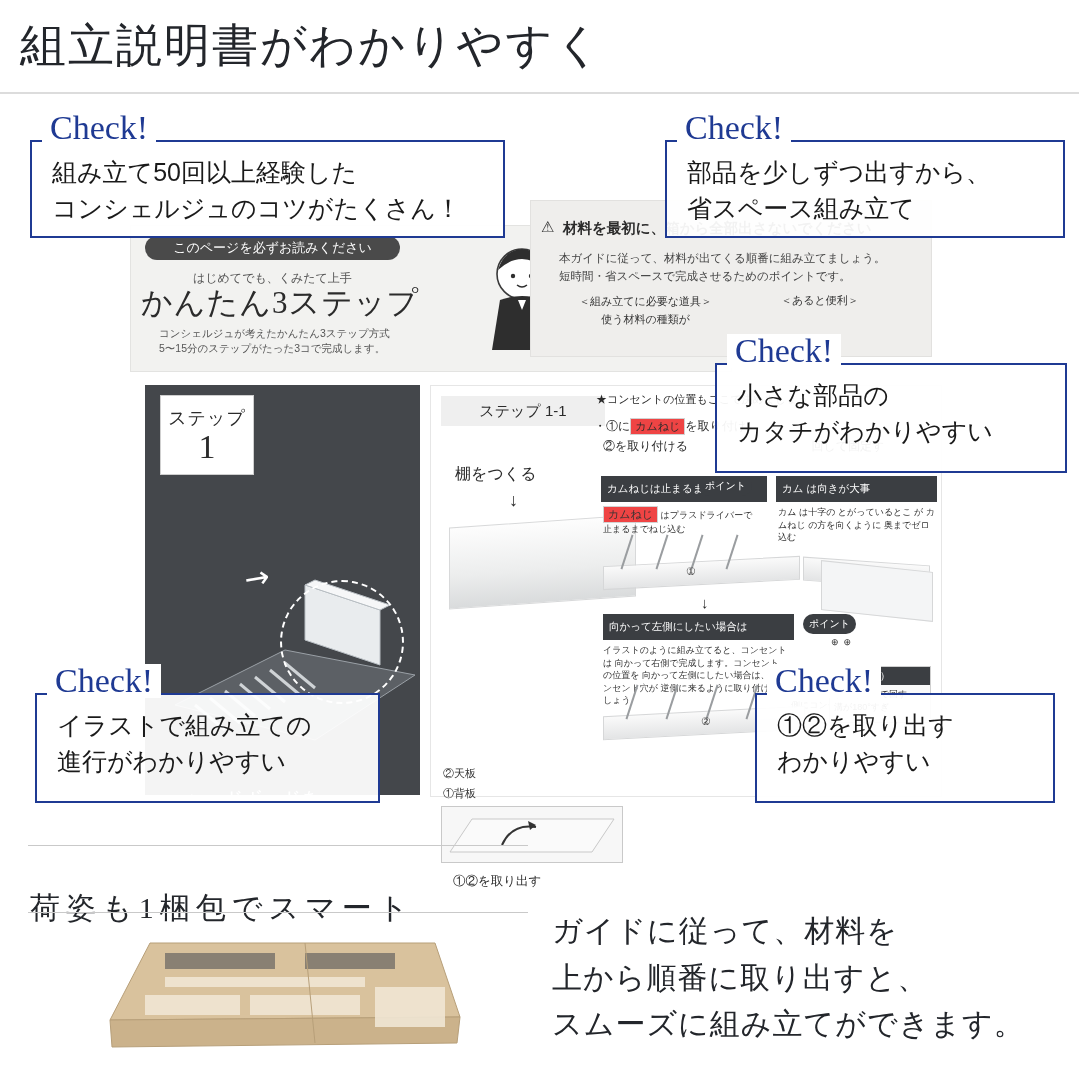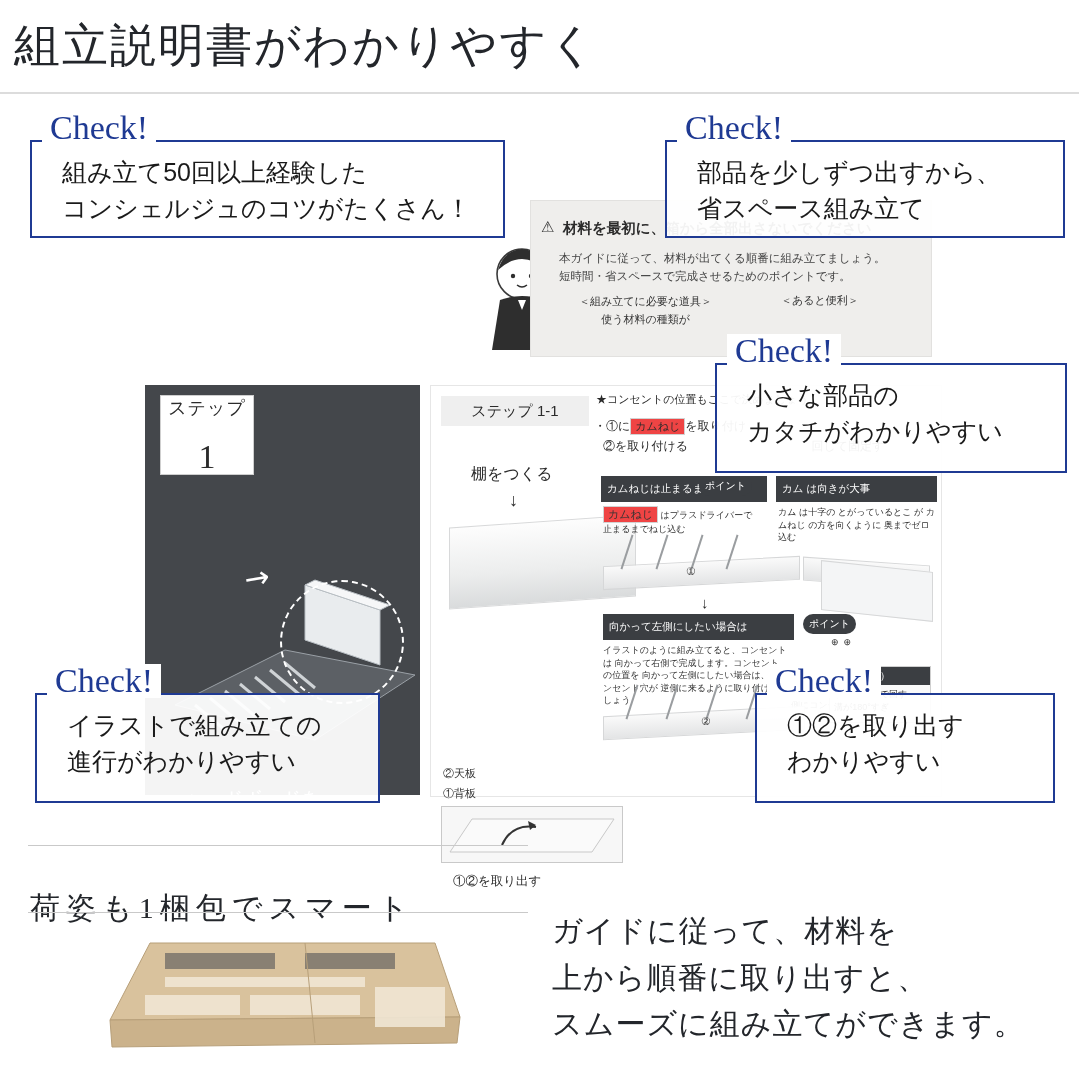--- a/index.html
+++ b/index.html
@@ -20,21 +20,21 @@
     display:flex;align-items:center;
   }
   .more-point{
     font-family:"Liberation Serif", serif;
     font-style:italic;font-weight:bold;
     font-size:44px;color:#1f3a93;
     margin-left:96px;letter-spacing:1px;
   }
   .header-title{
     font-family:Liberation Sans, sans-serif;
-    font-size:46px;color:#23262b;margin-left:14px;letter-spacing:2px;
+    font-size:46px;color:#23262b;margin-left:20px;letter-spacing:2px;
   }
 
   
   .doc-area{
     position:absolute;left:130px;top:100px;width:810px;height:720px;
   }
   
   .guide-card{
     position:absolute;left:0px;top:125px;width:600px;height:145px;
     background:#f2f2f0;border:1px solid #e3e3e1;
@@ -73,21 +73,21 @@
   .warn-card .wtool2{position:absolute;left:250px;top:92px;font-size:11px;color:#333;line-height:1.6;text-align:center;font-family:Liberation Mono, monospace;}
 
   
   .step-panel{
     position:absolute;left:15px;top:285px;width:275px;height:410px;
     background:#44474b;
   }
   .step-badge{
     position:absolute;left:30px;top:295px;width:92px;height:78px;
     background:#ffffff;border:1px solid #cfcfcf;
-    display:flex;flex-direction:column;align-items:center;justify-content:space-between;
+    display:flex;flex-direction:column;align-items:center;justify-content:center;
   }
   .step-badge .s1{font-size:18px;color:#2b2b2b;letter-spacing:1px;}
   .step-badge .s2{font-size:34px;color:#2b2b2b;font-family:"Liberation Serif",serif;line-height:1;}
   .step-panel-text{
     position:absolute;left:40px;top:400px;color:#ffffff;font-size:19px;line-height:1.5;
   }
   .bedframe{
     position:absolute;left:20px;top:170px;width:255px;height:225px;
   }
   .dashcircle{
@@ -97,28 +97,28 @@
   .arrow-white{
     position:absolute;left:100px;top:175px;color:#fff;font-size:30px;transform:rotate(35deg);
   }
 
   
   .sheet{
     position:absolute;left:300px;top:285px;width:510px;height:410px;
     background:#ffffff;border:1px solid #e6e6e6;
   }
   .sheet-title{
-    position:absolute;left:10px;top:10px;width:148px;height:30px;background:#efefef;
+    position:absolute;left:10px;top:10px;width:164px;height:30px;background:#efefef;
     display:flex;align-items:center;justify-content:center;font-size:15px;color:#2b2b2b;
   }
   .sheet-star{position:absolute;left:165px;top:6px;font-size:11px;color:#2b2b2b;}
   .sheet-line1{position:absolute;left:163px;top:32px;font-size:12px;color:#2b2b2b;}
   .chip{display:inline-block;background:#ef4444;border:1px solid #d2d2d2;padding:0 4px;font-size:11px;}
   .sheet-line2{position:absolute;left:172px;top:52px;font-size:12px;color:#2b2b2b;}
-  .sheet-shelf-label{position:absolute;left:40px;top:78px;font-size:16px;color:#2b2b2b;}
+  .sheet-shelf-label{position:absolute;left:24px;top:78px;font-size:16px;color:#2b2b2b;}
   .arrow-down{position:absolute;left:78px;top:104px;font-size:18px;color:#2b2b2b;}
   .panel-img{
     position:absolute;left:18px;top:135px;width:185px;height:80px;
     background:linear-gradient(180deg,#fdfdfd 0%,#eceded 60%,#d9dbdc 100%);
     border:1px solid #d8d9da;transform:skewY(-4deg);
   }
   .parts-label{position:absolute;left:12px;top:380px;font-size:11px;color:#333;}
   .parts-label2{position:absolute;left:12px;top:400px;font-size:11px;color:#333;}
   .box-open{
     position:absolute;left:10px;top:420px;width:180px;height:55px;
@@ -149,21 +149,21 @@
   .check{
     position:absolute;border:2px solid #1f3a93;background:rgba(255,255,255,0.94);
     box-sizing:border-box;
   }
   .check-label{
     position:absolute;top:-31px;left:10px;background:#ffffff;padding:0 8px;
     font-family:"Liberation Serif", serif;
     font-size:34px;color:#1f3a93;line-height:1;white-space:nowrap;
   }
   .check-text{
-    font-size:25px;color:#1a1a1a;line-height:1.45;padding:12px 30px;
+    font-size:25px;color:#1a1a1a;line-height:1.45;padding:12px 20px;
     font-family:"Liberation Sans", sans-serif;white-space:pre-line;
   }
 
   #check1{left:30px;top:140px;width:475px;height:98px;}
   #check2{left:665px;top:140px;width:400px;height:98px;}
   #check3{left:715px;top:363px;width:352px;height:110px;}
   #check4{left:35px;top:693px;width:345px;height:110px;}
   #check5{left:755px;top:693px;width:300px;height:110px;}
 
   
@@ -189,20 +189,27 @@
 <body>
 
 <div class="page">
 
   <div class="header">
     <div class="header-title">組立説明書がわかりやすく</div>
   </div>
 
   <div class="doc-area">
 
+    <div class="guide-card">
+      <div class="banner">このページを必ずお読みください</div>
+      <div class="sub">はじめてでも、くみたて上手</div>
+      <div class="big3">かんたん3ステップ</div>
+      <div class="note" style="white-space:pre-line">コンシェルジュが考えたかんたん3ステップ方式
+5〜15分のステップがたった3コで完成します。</div>
+    </div>
 
     <div class="mascot">
       <svg viewBox="0 0 120 120" width="120" height="120">
         <circle cx="62" cy="34" r="25" fill="#ffffff" stroke="#3a3a3a" stroke-width="1.6"></circle>
         <path d="M38 30 q24 -22 48 0 q-6 -20 -24 -21 q-18 1 -24 21z" fill="#2e2e2e"></path>
         <circle cx="53" cy="36" r="2.2" fill="#2e2e2e"></circle>
         <circle cx="71" cy="36" r="2.2" fill="#2e2e2e"></circle>
         <path d="M57 45 q5 4 10 0" stroke="#2e2e2e" fill="none" stroke-width="1.4"></path>
         <path d="M40 60 q22 -8 44 0 l8 50 l-60 0 z" fill="#2e2e2e"></path>
         <path d="M58 60 l4 10 l4 -10 z" fill="#ffffff"></path>

